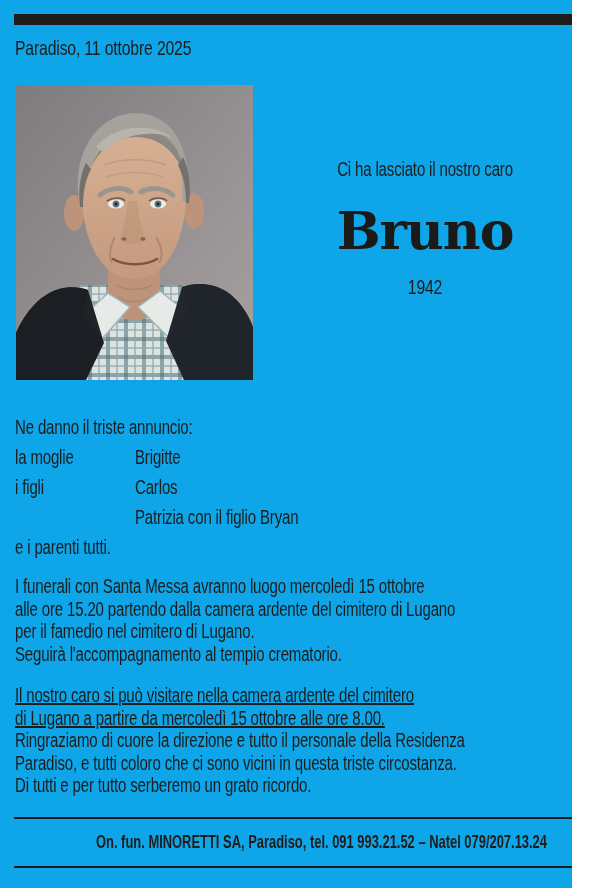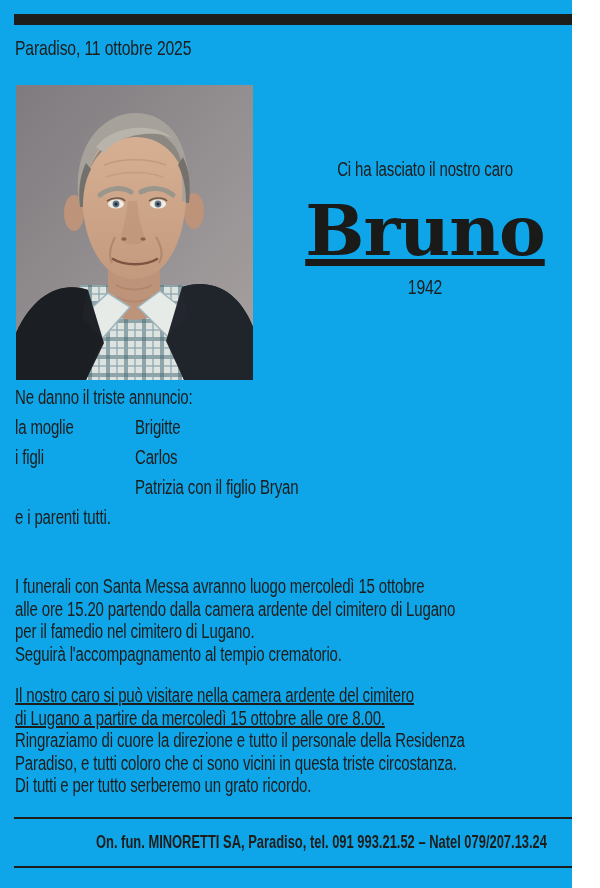--- a/index.html
+++ b/index.html
@@ -50,33 +50,32 @@
     text-align: center;
   }
   .lead {
     margin-top: 73px;
     font-size: 20px;
   }
   .deceased-name {
     margin-top: 21px;
     font-family: "DejaVu Serif", serif;
     font-weight: bold;
-    font-size: 70px;
+    font-size: 52px;
     line-height: 57px;
     letter-spacing: -1px;
     color: #1a1a18;
-    text-decoration: underline;
   }
   .birth-year {
     margin-top: 16px;
     font-size: 21px;
   }
 
   .announcement {
-    left: 15px; top: 382px;
+    left: 15px; top: 412px;
     font-size: 20px;
     line-height: 30px;
   }
   .relation-label {
     display: inline-block;
     width: 160px;
   }
 
   .body-par {
     left: 15px;

